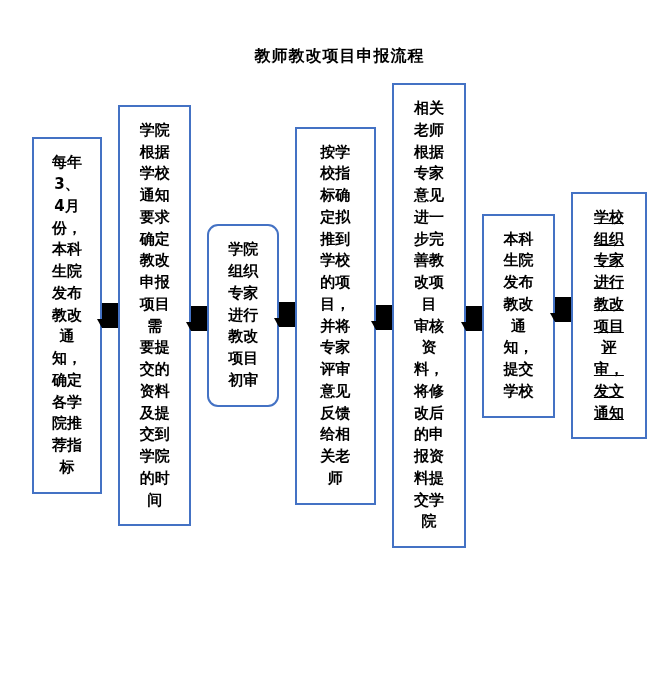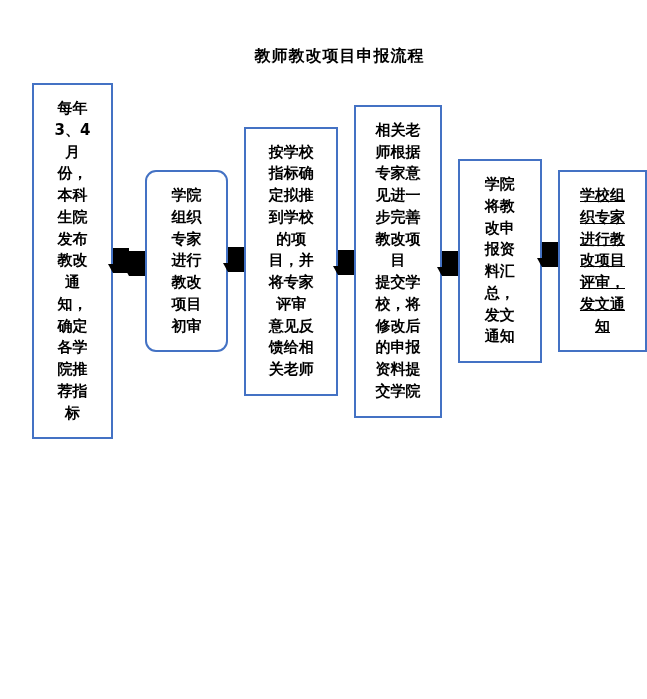--- a/index.html
+++ b/index.html
@@ -91,20 +91,24 @@
     <div class="box w1">
       <span class="txt">每年3、4月份，本科生院发布教改通知，
 确定各学院推荐指标</span>
     </div>
 
     <div class="arrow a1">
       <span class="shaft"></span>
       <span class="head"></span>
     </div>
 
+    <div class="box w2">
+      <span class="txt">学院根据学校通知要求确定教改申报项目需
+要提交的资料及提交到学院的时间</span>
+    </div>
 
     <div class="arrow a2">
       <span class="shaft"></span>
       <span class="head"></span>
     </div>
 
     <div class="box w3">
       <span class="txt">学院组织专家进行教改项目初审</span>
     </div>
 
@@ -118,30 +122,30 @@
 意见反馈给相关老师</span>
     </div>
 
     <div class="arrow a4">
       <span class="shaft"></span>
       <span class="head"></span>
     </div>
 
     <div class="box w5">
       <span class="txt">相关老师根据专家意见进一步完善教改项目
-提交学校，将修改后的申报资料提交学院</span>
+审核资料，将修改后的申报资料提交学院</span>
     </div>
 
     <div class="arrow a5">
       <span class="shaft"></span>
       <span class="head"></span>
     </div>
 
     <div class="box w6">
-      <span class="txt">学院将教改申报资料汇总，发文通知</span>
+      <span class="txt">本科生院发布教改通知，提交学校</span>
     </div>
 
     <div class="arrow a6">
       <span class="shaft"></span>
       <span class="head"></span>
     </div>
 
     <div class="box w7">
       <span class="txt">学校组织专家进行教改项目评审，发文通知</span>
     </div>

